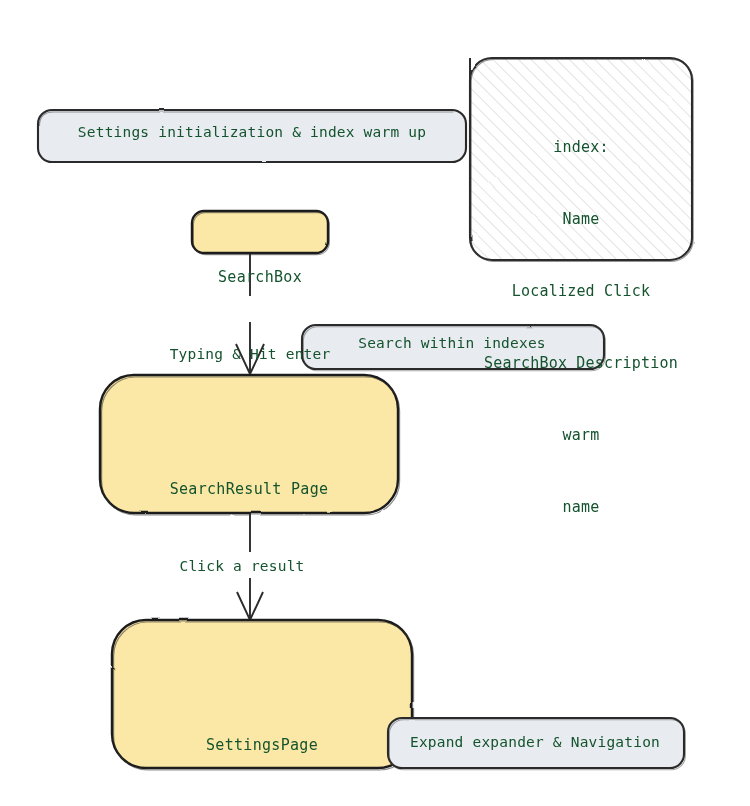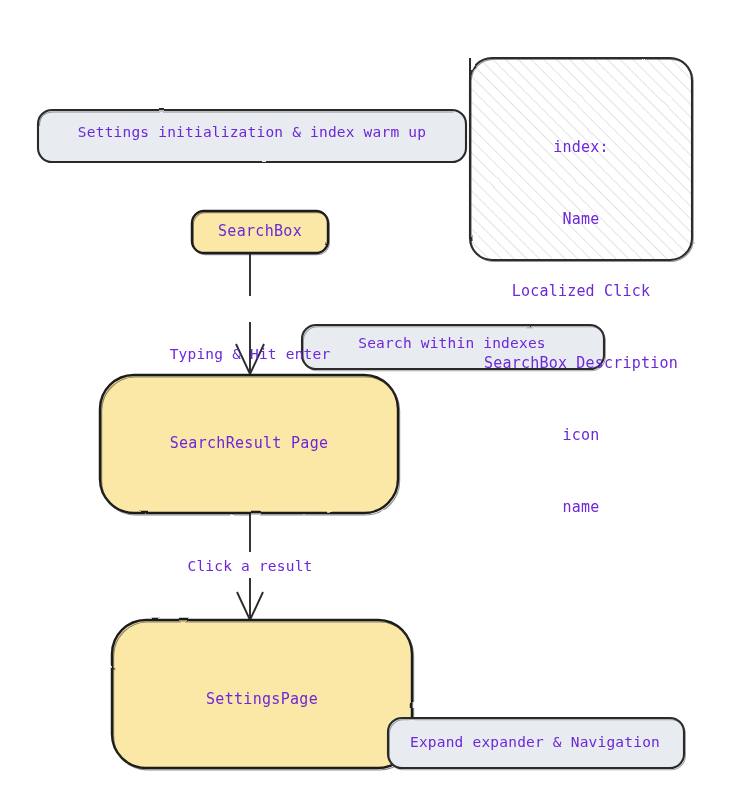--- a/index.html
+++ b/index.html
@@ -23,25 +23,26 @@
   }
   .node-label,
   .tag-label,
   .edge-label,
   .index-text {
     position: absolute;
     pointer-events: none;
     white-space: pre;
     text-align: center;
     font-family: "DejaVu Sans Mono", "Liberation Mono", monospace;
-    color: #6d28d9;
+    color: #14532d;
   }
   .node-label {
     font-size: 15px;
     letter-spacing: 0.3px;
+    margin-top: 46px;
   }
   .tag-label {
     font-size: 14.5px;
     letter-spacing: 0.2px;
   }
   .edge-label {
     font-size: 14.5px;
     letter-spacing: 0.2px;
   }
   .index-text {
@@ -49,21 +50,21 @@
     line-height: 24px;
     letter-spacing: 0.2px;
   }
   .lbl-settings-init { left: 52px;  top: 124px; width: 400px; }
   .lbl-searchbox     { left: 196px; top: 222px; width: 128px; }
   .lbl-search-within { left: 318px; top: 335px; width: 268px; }
   .lbl-searchresult  { left: 110px; top: 434px; width: 278px; }
   .lbl-settingspage  { left: 122px; top: 690px; width: 280px; }
   .lbl-expand        { left: 396px; top: 734px; width: 278px; }
   .lbl-typing        { left: 120px; top: 301px; width: 260px; margin-top: 45px; }
-  .lbl-click         { left: 140px; top: 558px; width: 220px; }
+  .lbl-click         { left: 132px; top: 558px; width: 220px; }
   .idx-block         { left: 470px; top: 87px;  width: 222px; }
 </style>
 </head>
 <body>
 
 <svg id="canvas" viewBox="0 0 750 806" xmlns="http://www.w3.org/2000/svg">
   <defs>
     <pattern id="hatch" width="9" height="9" patternUnits="userSpaceOnUse" patternTransform="rotate(-45)">
       <rect width="9" height="9" fill="#ffffff"></rect>
       <line x1="0" y1="0" x2="0" y2="9" stroke="#dcdcdc" stroke-width="1.6"></line>
@@ -128,21 +129,21 @@
   </g>
 </svg>
 
 <div class="tag-label lbl-settings-init">Settings initialization &amp; index warm up</div>
 
 <div class="index-text idx-block">
   <div>index:</div>
   <div>Name</div>
   <div>Localized Click</div>
   <div>SearchBox Description</div>
-  <div>icon</div>
+  <div>warm</div>
   <div>name</div>
 </div>
 
 <div class="node-label lbl-searchbox">SearchBox</div>
 
 <div class="edge-label lbl-typing">Typing &amp; Hit enter</div>
 
 <div class="tag-label lbl-search-within">Search within indexes</div>
 
 <div class="node-label lbl-searchresult">SearchResult Page</div>

